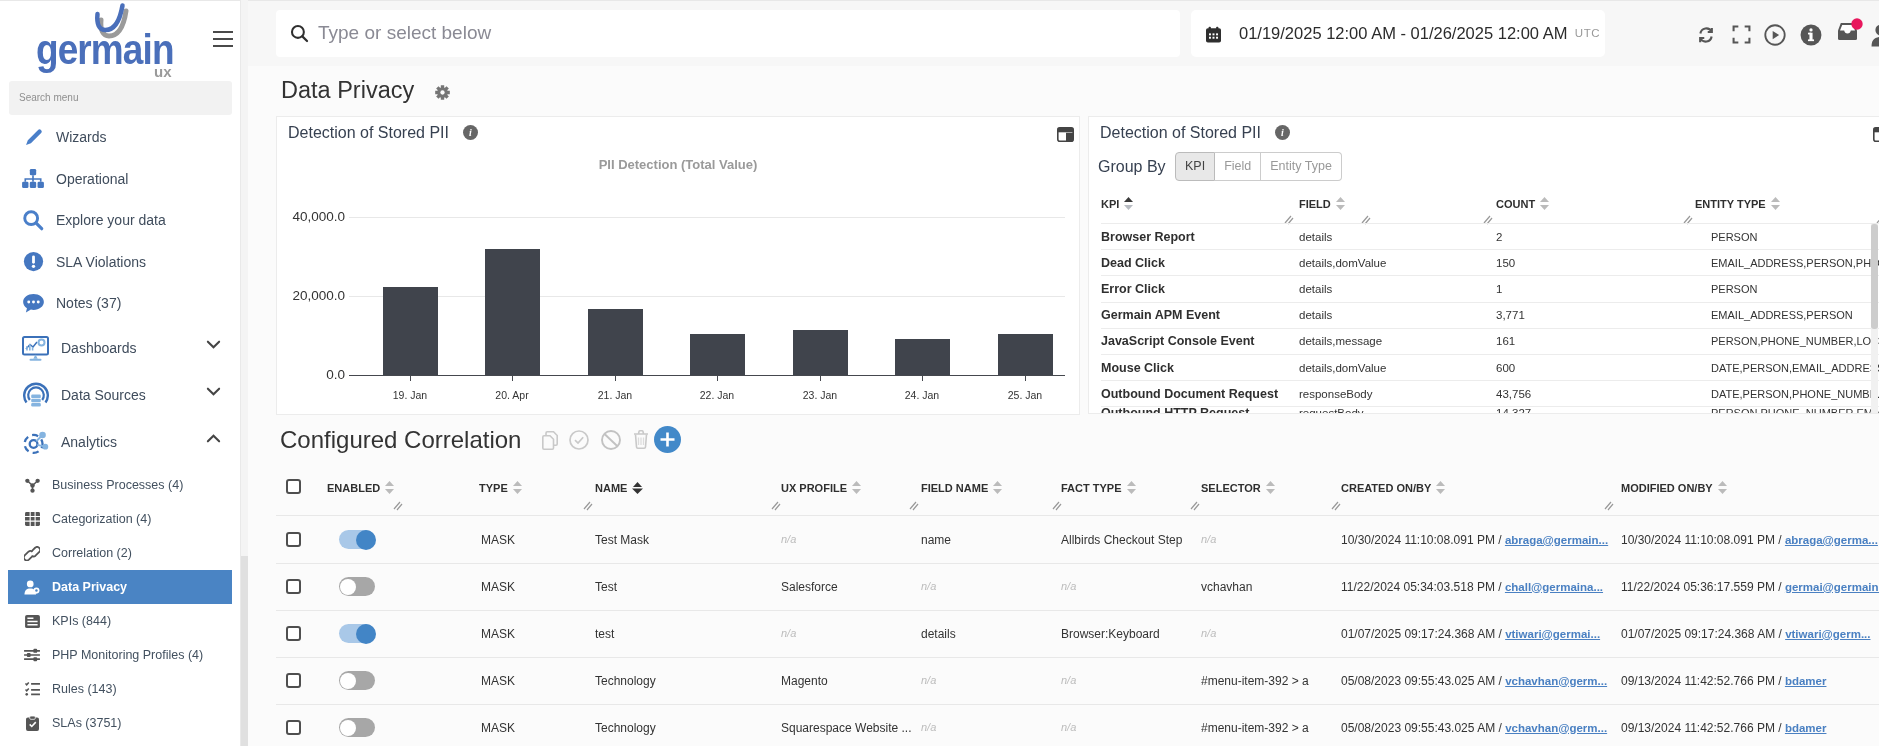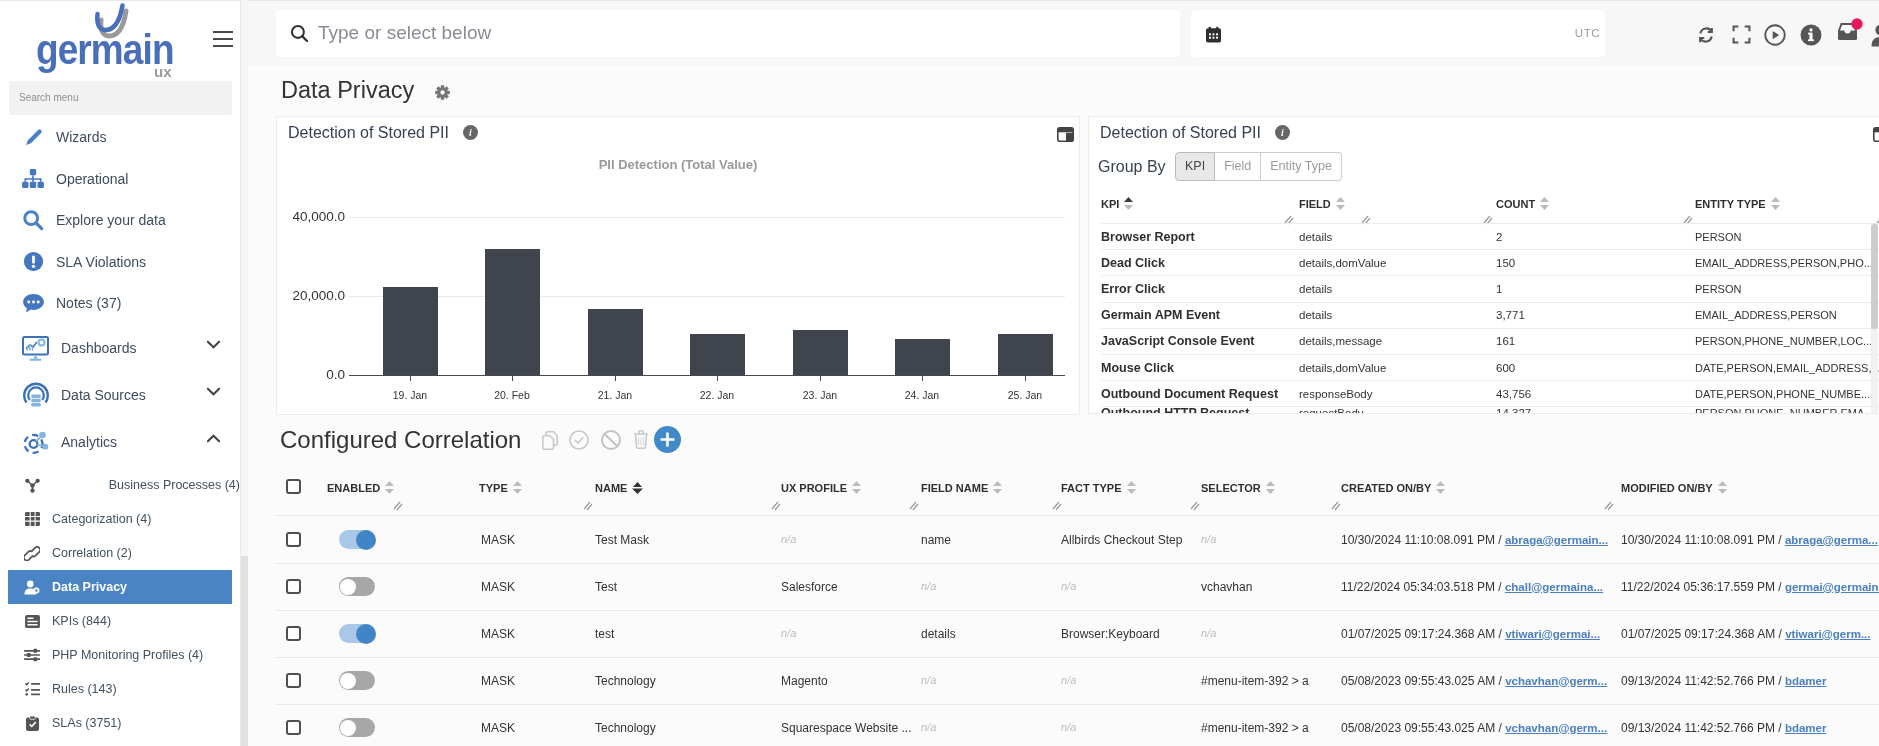--- a/index.html
+++ b/index.html
@@ -51,21 +51,21 @@
 #gbtns div.on { background:#e8e8e8; color:#444; border-color:#bbb; }
 #gbtns div:first-child { border-radius:4px 0 0 4px; }
 #gbtns div:last-child { border-radius:0 4px 4px 0; }
 .th { position:absolute; font-size:11px; font-weight:bold; color:#2f2f2f; white-space:nowrap; }
 .si { vertical-align:-2px; margin-left:2px; }
 .rh { position:absolute; width:12px; height:12px; }
 .prow { position:absolute; left:12px; width:780px; height:26.2px; border-top:1px solid #ececec; display:flex; align-items:center; white-space:nowrap; }
 .prow .c1 { width:198px; font-weight:bold; font-size:12.5px; color:#2f2f2f; flex:none;}
 .prow .c2 { width:197px; font-size:11.5px; color:#333; flex:none;}
 .prow .c3 { width:199px; font-size:11.5px; color:#333; flex:none;}
-.prow .c4 { font-size:11px; color:#333; }
+.prow .c4 { font-size:11px; color:#333;margin-left:16px; }
 #tablepanel { overflow:hidden; }
 
 #exhead { position:absolute; left:280px; top:426px; font-size:24px; color:#333; }
 .cb { position:absolute; width:15px; height:15px; border:2px solid #4f4f4f; border-radius:3px; background:#fff; box-sizing:border-box; }
 .eth { position:absolute; font-size:11px; font-weight:bold; color:#2f2f2f; white-space:nowrap; }
 .exline { position:absolute; left:276px; width:1603px; height:1px; background:#e8e8e8; }
 .ecell { position:absolute; font-size:12px; color:#333; white-space:nowrap; }
 .na { font-style:italic; color:#bcbcbc; font-size:11px; }
 .tg { position:absolute; width:36px; height:19px; border-radius:10px; }
 .tg.on { background:#a9c8e8; }
@@ -191,21 +191,21 @@
       <path d="M14.8 12.2 L20 7 M15.8 16 L23 17.5" stroke="#85b4e0" stroke-width="2"></path>
       <circle cx="21.3" cy="5.8" r="3.4" fill="#85b4e0"></circle>
       <circle cx="24.2" cy="17.8" r="3" fill="#85b4e0"></circle>
     </svg>
       </span>
     <span class="tx">Analytics</span>
     <span class="chev"><svg width="15" height="15" viewBox="0 0 16 16">
           <path d="M2 11 L8 5 L14 11" stroke="#444" stroke-width="2.2" fill="none" stroke-linecap="round"></path>
         </svg></span>
   </div>
-  <div class="sub" style="top:468px;justify-content:space-between;">
+  <div class="sub" style="top:468px;">
     <span class="ic">
         <svg width="15" height="15" viewBox="0 0 16 16">
           <circle cx="2.5" cy="3" r="2.3" fill="#555"></circle>
           <circle cx="13.5" cy="3" r="2.3" fill="#555"></circle>
           <circle cx="8" cy="8" r="2.4" fill="#555"></circle>
           <circle cx="8" cy="13.5" r="2.3" fill="#555"></circle>
           <path d="M2.5 3 L8 8 L13.5 3 M8 8 V13.5" stroke="#555" stroke-width="1.6" fill="none"></path>
         </svg>
       </span>
     <span class="tx">Business Processes (4)</span>
@@ -302,20 +302,21 @@
       <rect x="2" y="7" width="16" height="12" fill="#2f2f2f"></rect>
       <g fill="#fff">
         <rect x="4" y="9" width="2.6" height="2.6"></rect>
         <rect x="8.7" y="9" width="2.6" height="2.6"></rect>
         <rect x="13.4" y="9" width="2.6" height="2.6"></rect>
         <rect x="4" y="13.5" width="2.6" height="2.6"></rect>
         <rect x="8.7" y="13.5" width="2.6" height="2.6"></rect>
         <rect x="13.4" y="13.5" width="2.6" height="2.6"></rect>
       </g>
     </svg>
+  <span class="dt">01/19/2025 12:00 AM - 01/26/2025 12:00 AM</span>
     <span class="utc">UTC</span>
 </div>
 <div id="topicons">
   <svg class="topic" style="left:1697px;top:26px;" width="18" height="18" viewBox="0 0 24 24">
       <path d="M4.5 10 A8 8 0 0 1 19.5 7.5 M19.8 2.5 L19.8 8 L14.3 8" fill="none" stroke="#565656" stroke-width="2.8"></path>
       <path d="M19.5 14 A8 8 0 0 1 4.5 16.5 M4.2 21.5 L4.2 16 L9.7 16" fill="none" stroke="#565656" stroke-width="2.8"></path>
     </svg>
   <svg class="topic" style="left:1732px;top:25px;" width="19" height="19" viewBox="0 0 24 24">
       <g fill="none" stroke="#565656" stroke-width="2.6">
         <path d="M2 8 V2 H8"></path>
@@ -375,21 +376,21 @@
   <div class="bar" style="left:618px;width:55px;height:36px;top:222px;"></div>
   <div class="bar" style="left:721px;width:55px;height:41px;top:217px;"></div>
   <div style="position:absolute;left:133px;top:258px;width:1px;height:6px;background:#45484e;"></div>
     <div style="position:absolute;left:235px;top:258px;width:1px;height:6px;background:#45484e;"></div>
     <div style="position:absolute;left:338px;top:258px;width:1px;height:6px;background:#45484e;"></div>
     <div style="position:absolute;left:440px;top:258px;width:1px;height:6px;background:#45484e;"></div>
     <div style="position:absolute;left:543px;top:258px;width:1px;height:6px;background:#45484e;"></div>
     <div style="position:absolute;left:645px;top:258px;width:1px;height:6px;background:#45484e;"></div>
     <div style="position:absolute;left:748px;top:258px;width:1px;height:6px;background:#45484e;"></div>
   <div class="xlab" style="left:103px;top:272px;">19. Jan</div>
-  <div class="xlab" style="left:205px;top:272px;">20. Feb</div>
+  <div class="xlab" style="left:205px;top:272px;">20. Apr</div>
   <div class="xlab" style="left:308px;top:272px;">21. Jan</div>
   <div class="xlab" style="left:410px;top:272px;">22. Jan</div>
   <div class="xlab" style="left:513px;top:272px;">23. Jan</div>
   <div class="xlab" style="left:615px;top:272px;">24. Jan</div>
   <div class="xlab" style="left:718px;top:272px;">25. Jan</div>
 </div>
 <div class="panel" id="tablepanel">
   <div class="ptitle">Detection of Stored PII<span class="infoc">i</span></div>
   <svg style="position:absolute;left:784px;top:10px;" width="17" height="15" viewBox="0 0 17 15">
       <rect x="0.8" y="0.8" width="15.4" height="13.4" rx="2" fill="none" stroke="#444" stroke-width="1.6"></rect>

